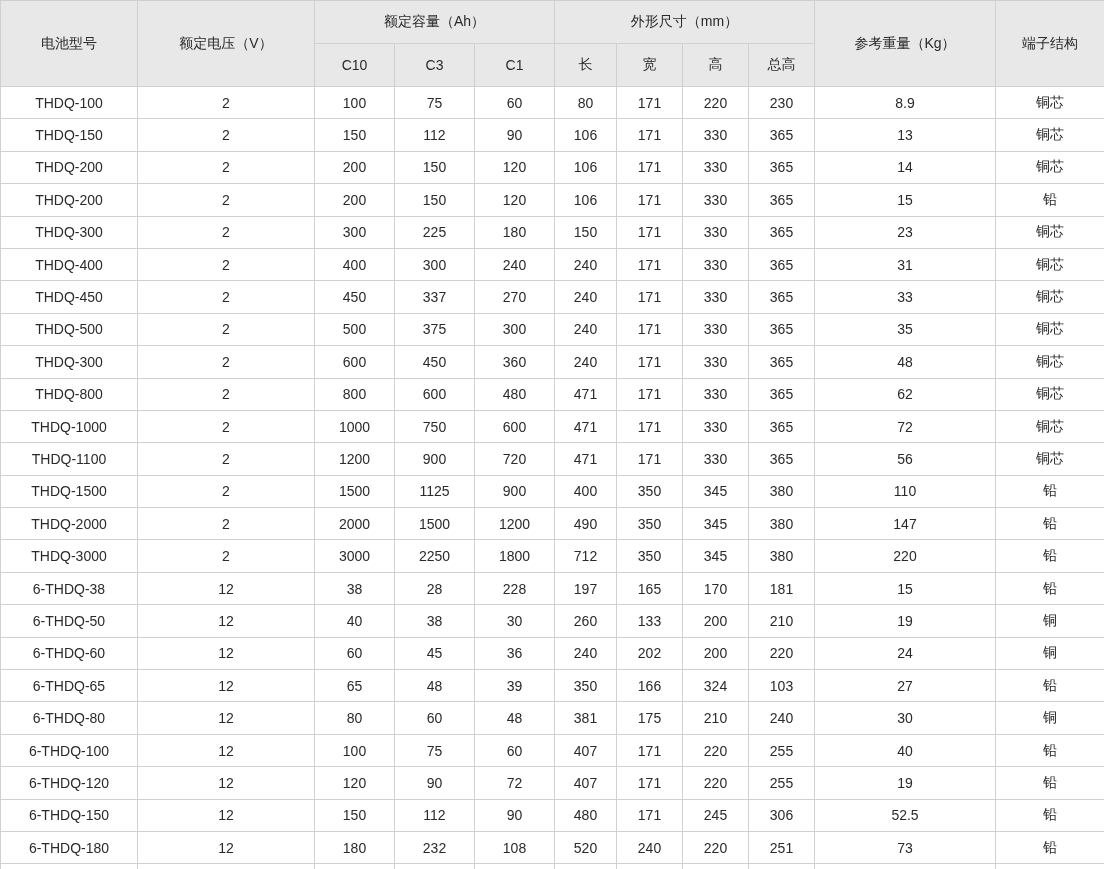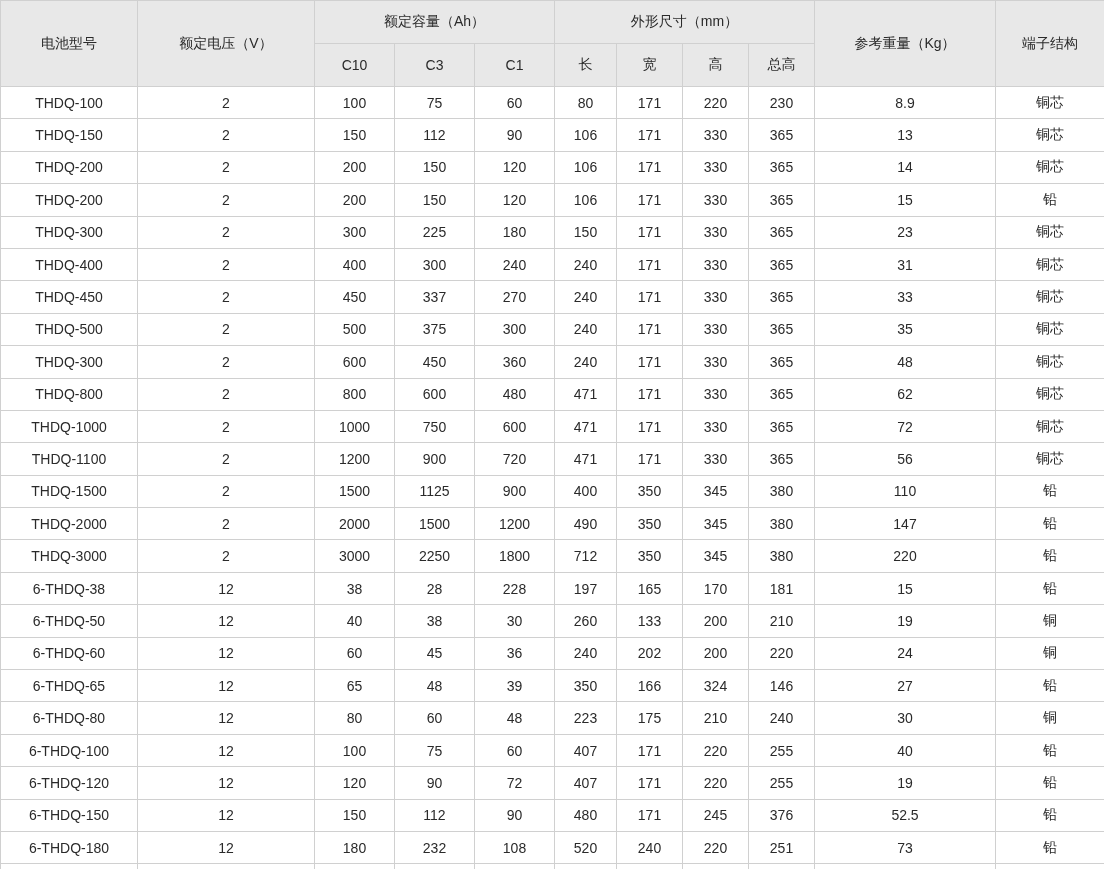--- a/index.html
+++ b/index.html
@@ -334,31 +334,31 @@
       </tr>
       <tr>
         <td class="model">6-THDQ-65</td>
         <td>12</td>
         <td>65</td>
         <td>48</td>
         <td>39</td>
         <td>350</td>
         <td>166</td>
         <td>324</td>
-        <td>146</td>
+        <td>103</td>
         <td>27</td>
         <td>铅</td>
       </tr>
       <tr>
         <td class="model">6-THDQ-80</td>
         <td>12</td>
         <td>80</td>
         <td>60</td>
         <td>48</td>
-        <td>223</td>
+        <td>381</td>
         <td>175</td>
         <td>210</td>
         <td>240</td>
         <td>30</td>
         <td>铜</td>
       </tr>
       <tr>
         <td class="model">6-THDQ-100</td>
         <td>12</td>
         <td>100</td>
@@ -386,21 +386,21 @@
       </tr>
       <tr>
         <td class="model">6-THDQ-150</td>
         <td>12</td>
         <td>150</td>
         <td>112</td>
         <td>90</td>
         <td>480</td>
         <td>171</td>
         <td>245</td>
-        <td>376</td>
+        <td>306</td>
         <td>52.5</td>
         <td>铅</td>
       </tr>
       <tr>
         <td class="model">6-THDQ-180</td>
         <td>12</td>
         <td>180</td>
         <td>232</td>
         <td>108</td>
         <td>520</td>

